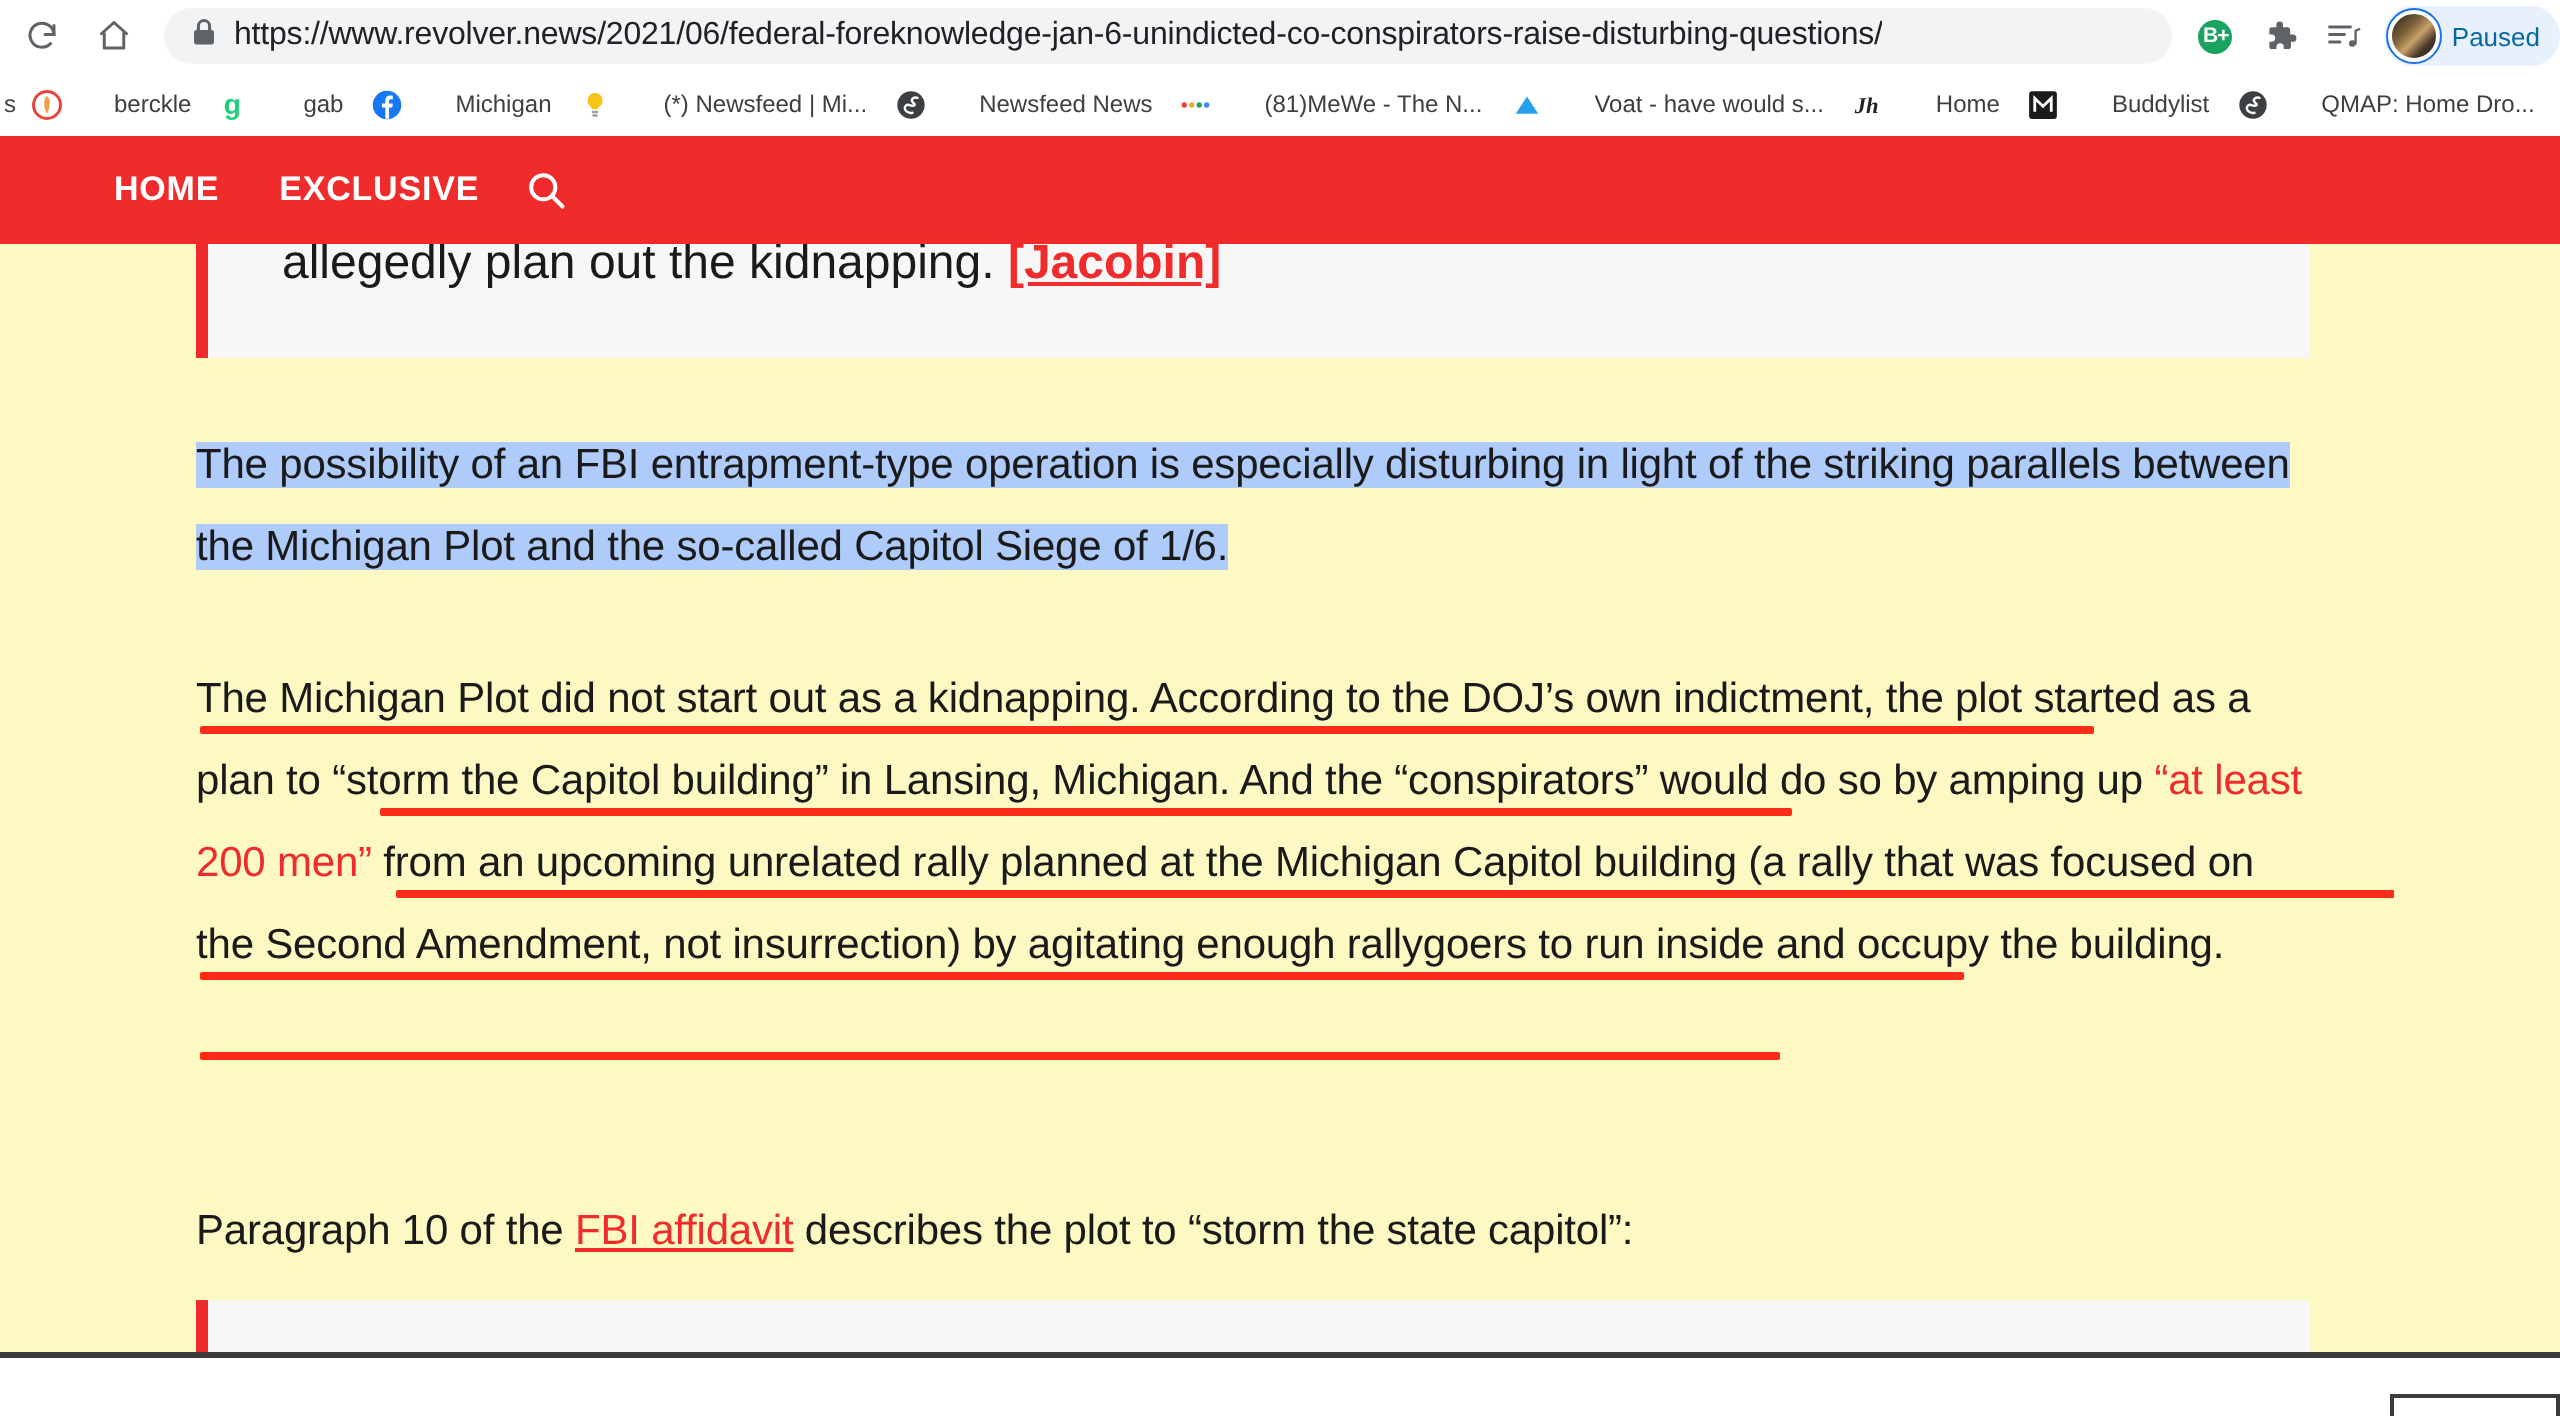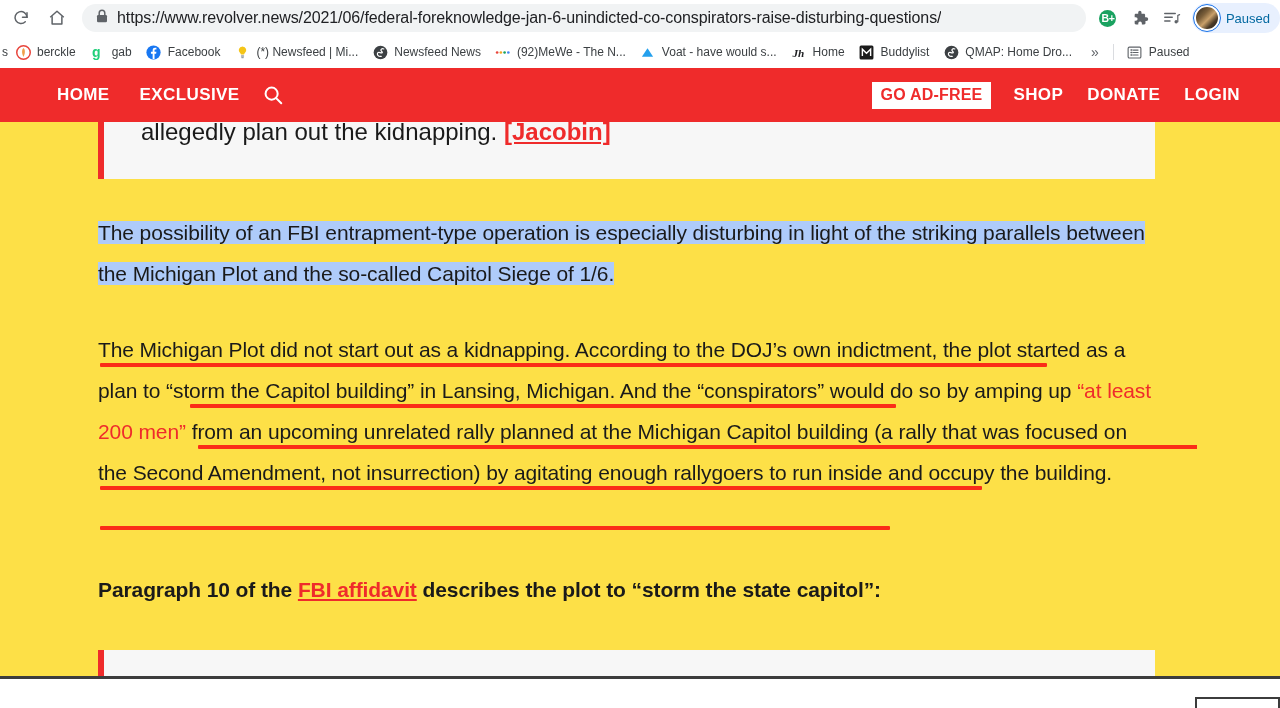--- a/index.html
+++ b/index.html
@@ -69,20 +69,21 @@
   .bookmarks {
     position: absolute; top: 36px; left: 0; width: 1280px; height: 32px;
     display: flex; align-items: center;
     font-size: 12px; color: #3c4043;
     overflow: hidden;
   }
   .bm {
     display: flex; align-items: center; height: 24px;
     padding: 0 7px; border-radius: 4px; white-space: nowrap;
     flex: 0 0 auto;
+    gap: 20px;
   }
   .bm-ico { width: 16px; height: 16px; margin-right: 6px; flex:0 0 auto; display:flex; align-items:center; justify-content:center; }
   .bm-label { font-size: 12px; color: #3c4043; }
   .bm-clip { color:#3c4043; font-size:12px; }
   .chev { margin-left: 4px; padding: 0 8px; color:#5f6368; font-size: 14px; flex:0 0 auto;}
   .bm-sep { width:1px; height:16px; background:#dadce0; margin: 0 6px; flex:0 0 auto;}
 
   
   .site-nav {
     position: absolute; top: 68px; left: 0; width: 1280px; height: 54px;
@@ -99,21 +100,21 @@
   .adfree {
     background: #ffffff; color: #ef2b2b; font-weight: bold;
     font-size: 16px; padding: 4px 9px 5px; letter-spacing: 0.2px;
     margin-right: 22px;
   }
   .nav-right .nav-link { margin-right: 0; margin-left: 24px; font-size: 17px; }
 
   
   .article {
     position: absolute; top: 122px; left: 0; width: 1280px; height: 555px;
-    background: #fde047; overflow: hidden;
+    background: #fef9c3; overflow: hidden;
   }
   .quote {
     position: absolute; left: 98px; width: 1057px;
     background: #f7f7f7; border-left: 6px solid #ef2b2b;
   }
   .quote-top { top: -7px; height: 64px; }
   .quote-bottom { top: 528px; height: 32px; }
   .quote-text {
     position: absolute; left: 135px; top: 2px;
     font-size: 24px; color: #1a1a1a; line-height: 44px;
@@ -122,21 +123,21 @@
   .jacobin { color: #ef2b2b; font-weight: bold; text-decoration: underline; }
 
   .para {
     position: absolute; left: 98px; width: 1060px;
     font-size: 21px; line-height: 41px; color: #1a1a1a;
     letter-spacing: -0.1px;
   }
   .p-highlight { top: 90px; }
   .p-highlight .hl { background: #aecbfa; }
   .p-main { top: 207px; }
-  .p-last { top: 447px; font-weight: bold; }
+  .p-last { top: 473px; }
 
   .link-red {
     color: #ef2b2b; 
   }
   .link-affidavit {
     color: #ef2b2b; text-decoration: underline;
   }
 
   
   .annot {
@@ -234,21 +235,21 @@
         <span class="bm-label">gab</span>
       </div>
 
       <div class="bm">
         <span class="bm-ico">
           <svg width="15" height="15" viewBox="0 0 16 16">
             <circle cx="8" cy="8" r="7.6" fill="#1877f2"></circle>
             <path d="M9.1 15.3V9.3h1.7l.3-2.1H9.1V5.9c0-.6.2-1 1-1h1V3c-.2 0-.8-.1-1.5-.1-1.5 0-2.5.9-2.5 2.6v1.7H5.3v2.1h1.8v6z" fill="#fff"></path>
           </svg>
         </span>
-        <span class="bm-label">Facebook</span>
+        <span class="bm-label">Michigan</span>
       </div>
 
       <div class="bm">
         <span class="bm-ico">
           <svg width="15" height="15" viewBox="0 0 16 16">
             <path d="M8 1.6a4 4 0 0 0-2.4 7.2c.5.4.7.9.7 1.4h3.4c0-.5.2-1 .7-1.4A4 4 0 0 0 8 1.6z" fill="#f5c518"></path>
             <rect x="6.3" y="11" width="3.4" height="1.4" rx="0.5" fill="#9aa0a6"></rect>
             <rect x="6.6" y="12.9" width="2.8" height="1.3" rx="0.5" fill="#9aa0a6"></rect>
           </svg>
         </span>
@@ -267,21 +268,21 @@
 
       <div class="bm">
         <span class="bm-ico">
           <svg width="16" height="15" viewBox="0 0 18 16">
             <circle cx="2.4" cy="8" r="1.5" fill="#e8453c"></circle>
             <circle cx="6.6" cy="8" r="1.5" fill="#f5a623"></circle>
             <circle cx="10.8" cy="8" r="1.5" fill="#1aa260"></circle>
             <circle cx="15" cy="8" r="1.5" fill="#4285f4"></circle>
           </svg>
         </span>
-        <span class="bm-label">(92)MeWe - The N...</span>
+        <span class="bm-label">(81)MeWe - The N...</span>
       </div>
 
       <div class="bm">
         <span class="bm-ico">
           <svg width="15" height="15" viewBox="0 0 16 16">
             <path d="M8 3.4 14 12.6H2z" fill="#24a0ed"></path>
           </svg>
         </span>
         <span class="bm-label">Voat - have would s...</span>
       </div>
@@ -335,26 +336,20 @@
     <div class="nav-left">
       <a class="nav-link">HOME</a>
       <a class="nav-link">EXCLUSIVE</a>
       <span class="nav-search">
         <svg width="22" height="22" viewBox="0 0 24 24" fill="none" stroke="#ffffff" stroke-width="2.2" stroke-linecap="round">
           <circle cx="10.5" cy="10.5" r="6.6"></circle>
           <path d="M15.4 15.4 21 21"></path>
         </svg>
       </span>
     </div>
-    <div class="nav-right">
-      <span class="adfree">GO AD-FREE</span>
-      <a class="nav-link" style="margin-left:0;">SHOP</a>
-      <a class="nav-link">DONATE</a>
-      <a class="nav-link">LOGIN</a>
-    </div>
   </div>
 
   <div class="article">
 
     <div class="quote quote-top">
       <div class="quote-text" style="left:37px; top:-5px;">
         <span>allegedly plan out the kidnapping. </span><span class="jacobin">[Jacobin]</span>
       </div>
     </div>
 

